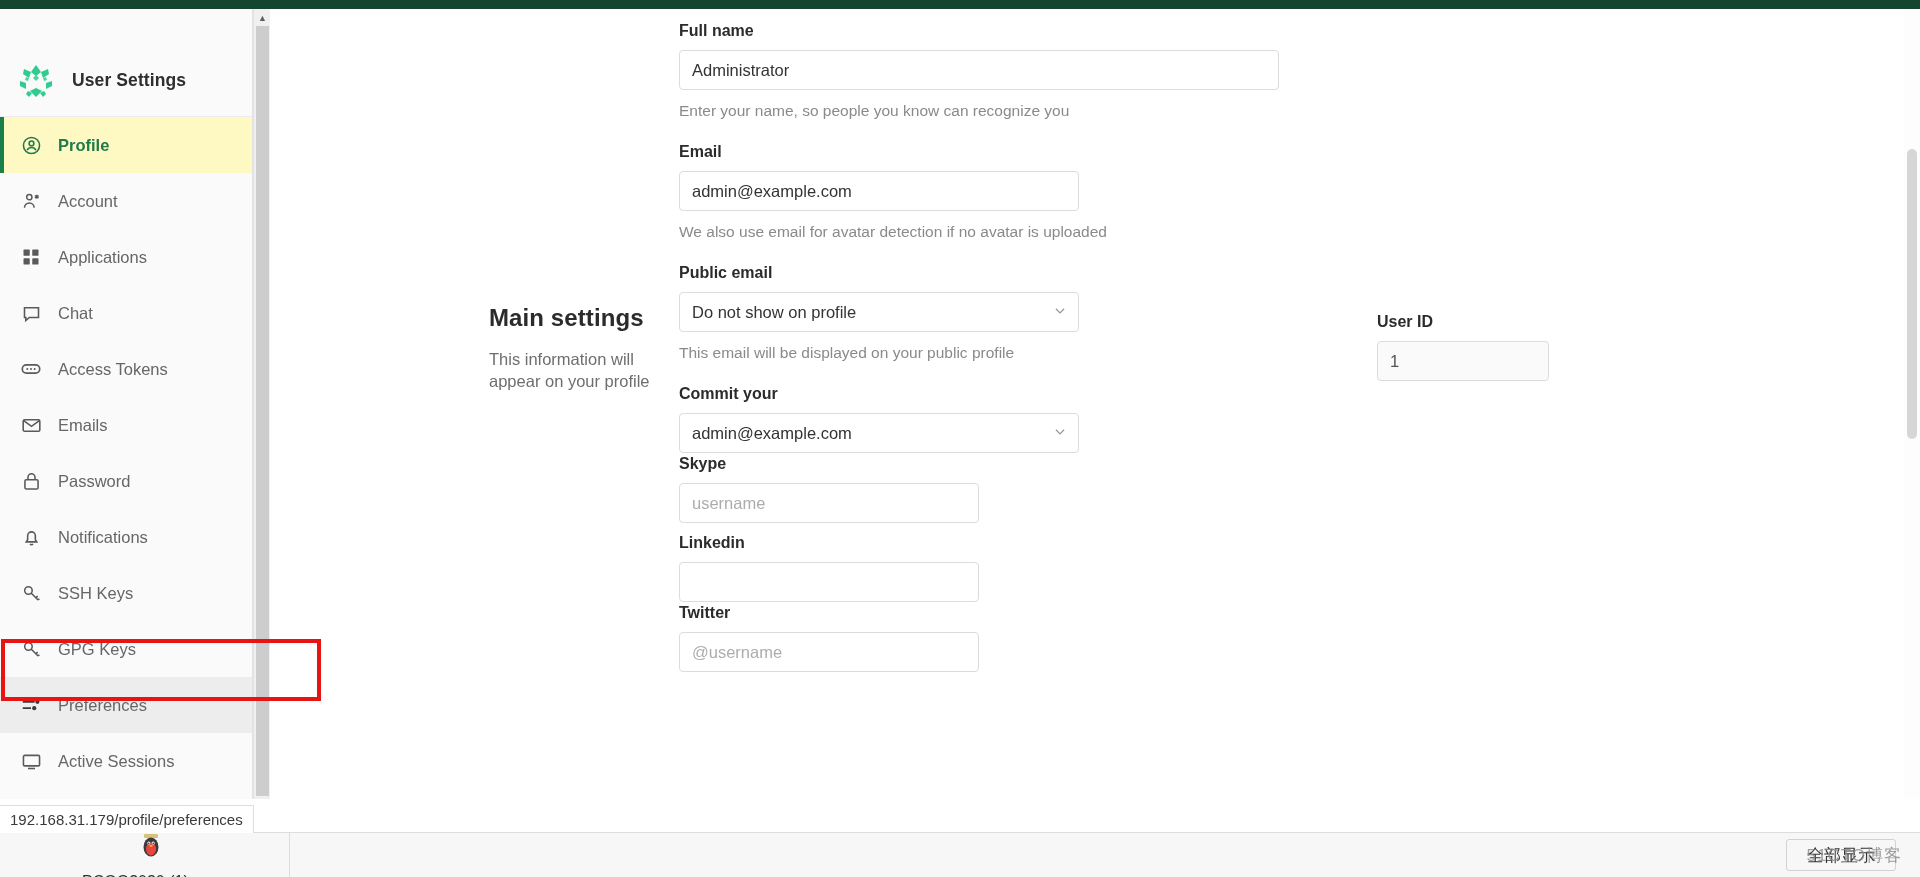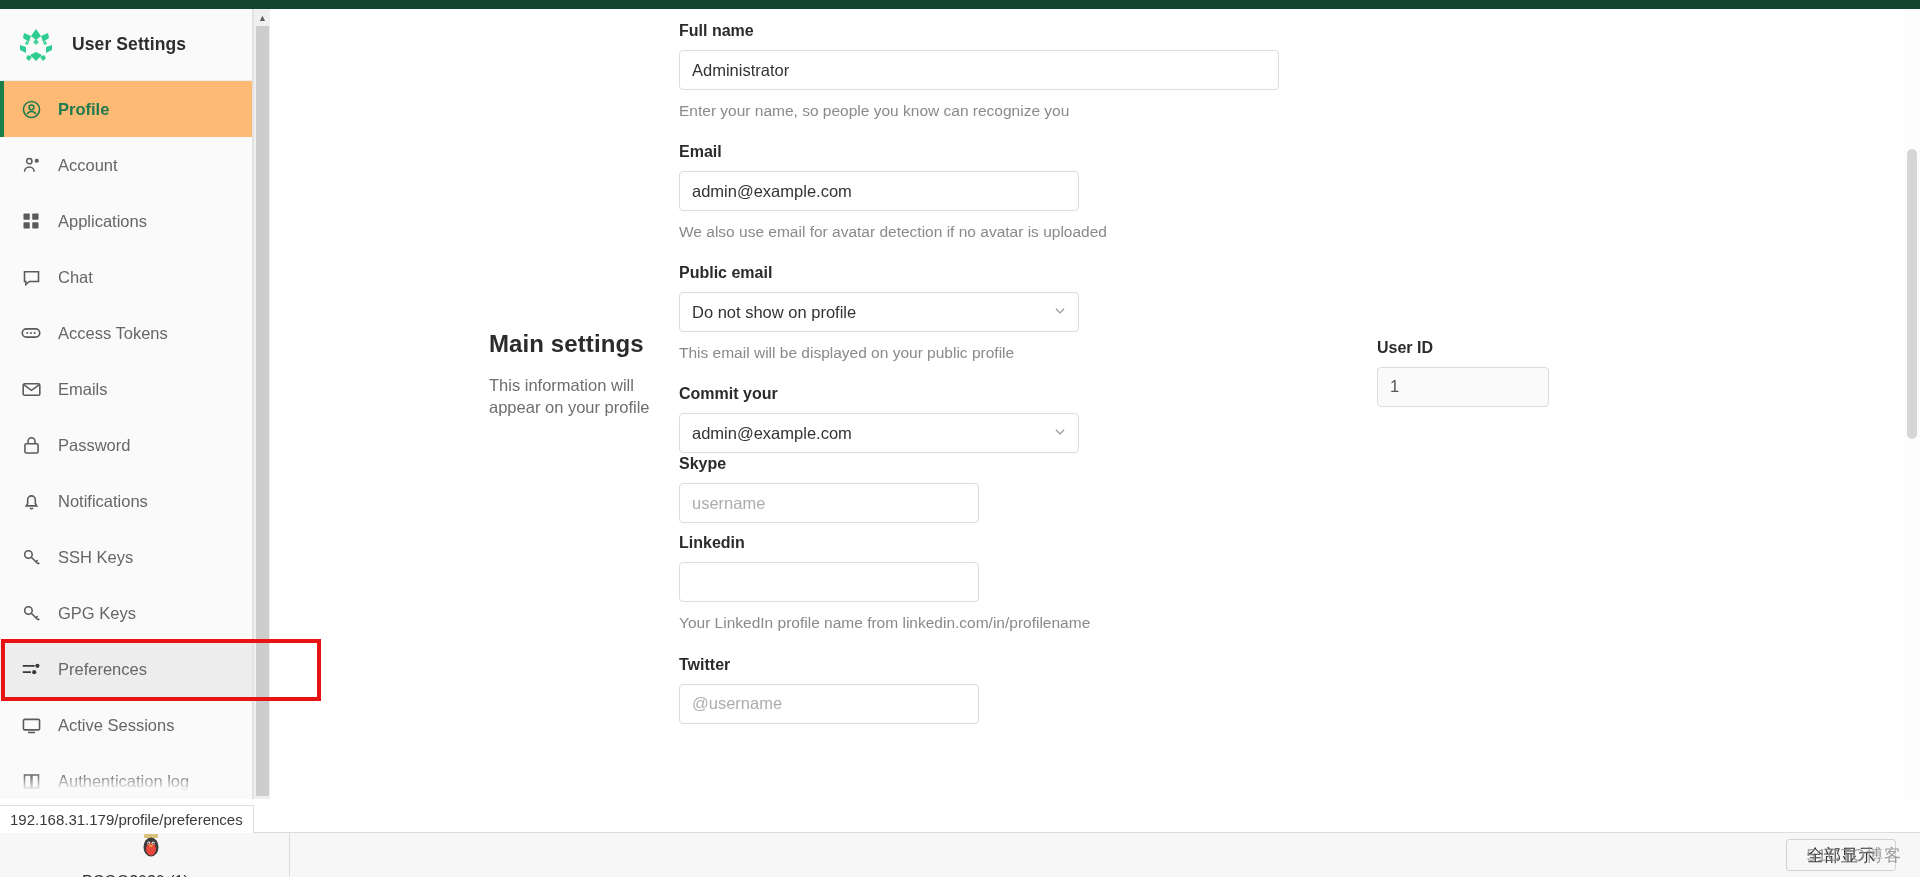--- a/index.html
+++ b/index.html
@@ -21,36 +21,37 @@
   .sidebar {
     position: absolute; top: 9px; left: 0; width: 253px; height: 790px;
     background: #fafafa; border-right: 1px solid #e3e3e3;
     overflow: hidden;
   }
   .sidebar-header {
     display: flex; align-items: center; gap: 14px;
     height: 72px; padding-left: 14px;
     border-bottom: 1px solid #ececec;
     background: #fafafa;
+    margin-top: 36px;
   }
   .logo { width: 44px; height: 44px; flex: 0 0 44px; }
   .app-title {
     font-size: 17.5px; font-weight: bold; color: #2e2e2e; letter-spacing: .1px;
   }
   .nav { padding-top: 0; }
   .nav-item {
     position: relative;
     display: flex; align-items: center; gap: 16px;
     height: 56px; padding-left: 20px;
     font-size: 16.5px; color: #666; cursor: pointer;
   }
   .nav-item .nav-ico { width: 22px; height: 22px; flex: 0 0 22px; display:flex; align-items:center; justify-content:center; }
   .nav-item .nav-ico svg { display:block; }
   .nav-item.active {
-    background: #fdba74; color: #1f7a4d; font-weight: bold;
+    background: #fef9c3; color: #1f7a4d; font-weight: bold;
   }
   .nav-item.active::before {
     content: ""; position: absolute; left: 0; top: 0;
     width: 4px; height: 100%; background: #1a7f4b;
   }
   .nav-item.active .nav-ico svg { stroke: #1f7a4d; fill: none; }
   .nav-item.highlighted { background: #ededed; }
 
   
   .red-box {
@@ -405,21 +406,20 @@
 
         <div class="field">
           <label class="field-label">Skype</label>
           <div class="input w-sm placeholder">username</div>
           <div class="help" style="margin-bottom:10px;"></div>
         </div>
 
         <div class="field">
           <label class="field-label">Linkedin</label>
           <div class="input w-sm placeholder"></div>
-          <div class="help">Your LinkedIn profile name from linkedin.com/in/profilename</div>
         </div>
 
         <div class="field">
           <label class="field-label">Twitter</label>
           <div class="input w-sm placeholder">@username</div>
         </div>
 
       </div>
 
       <div class="col-side">

